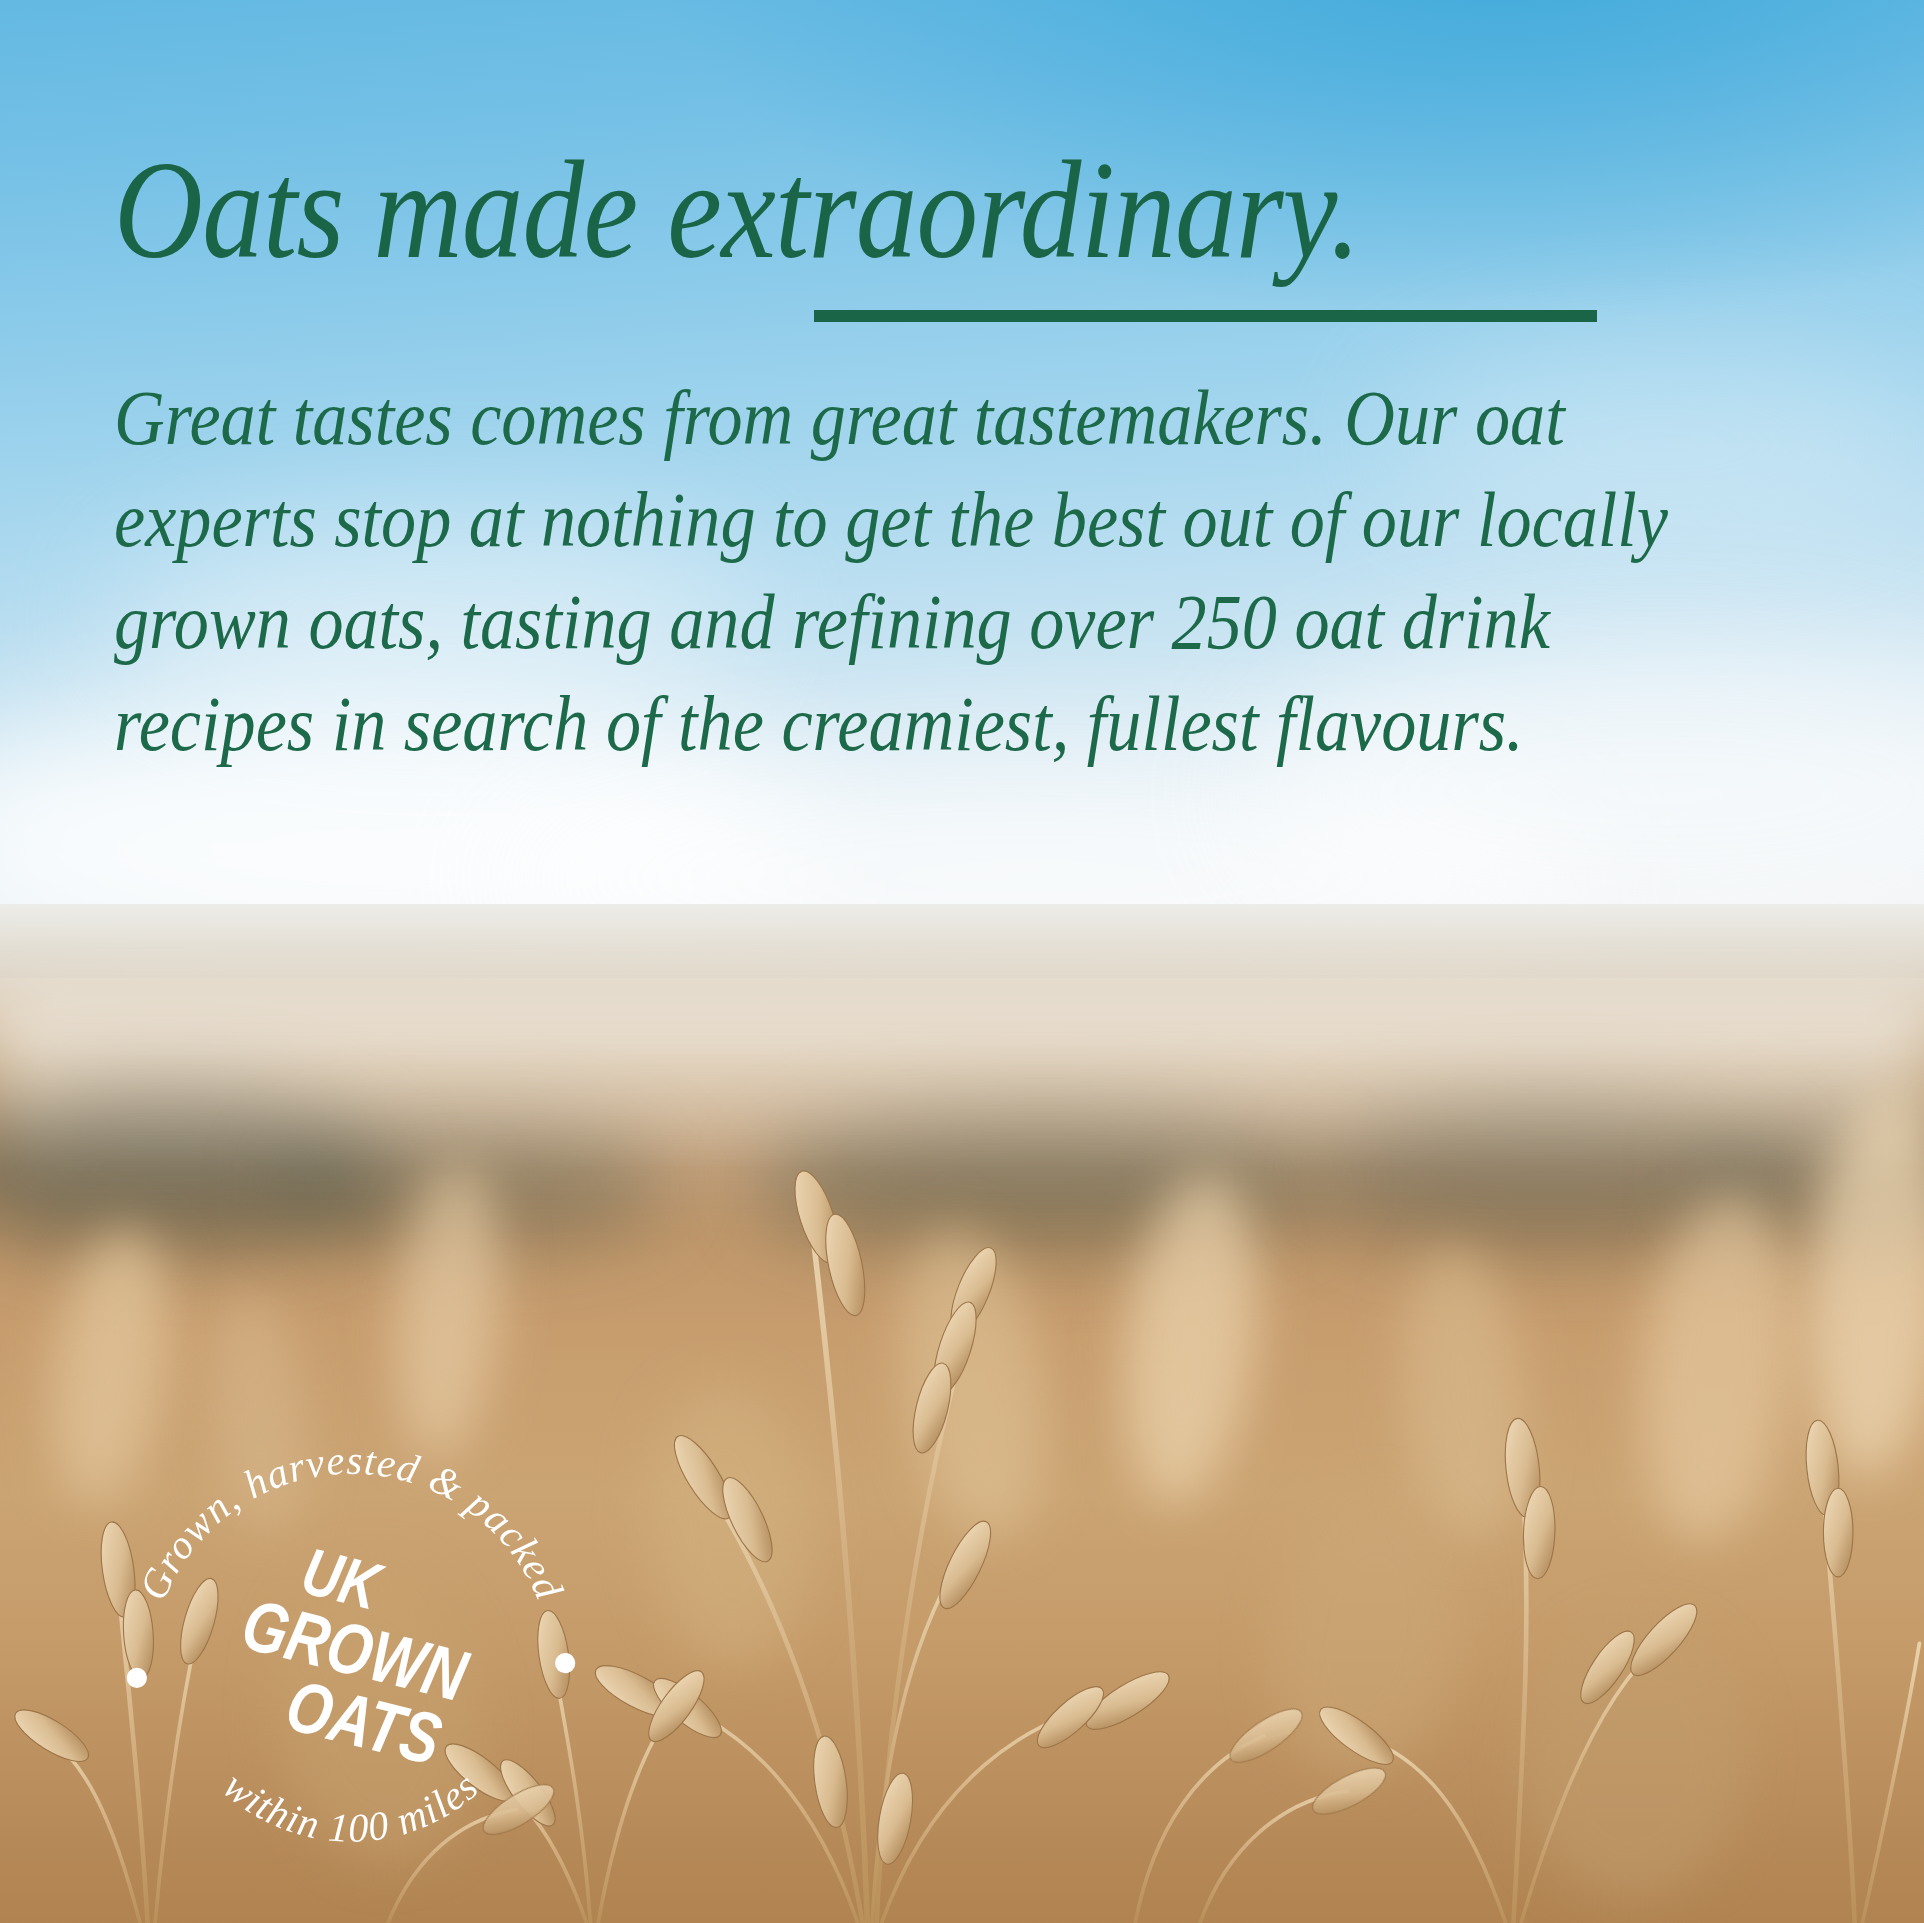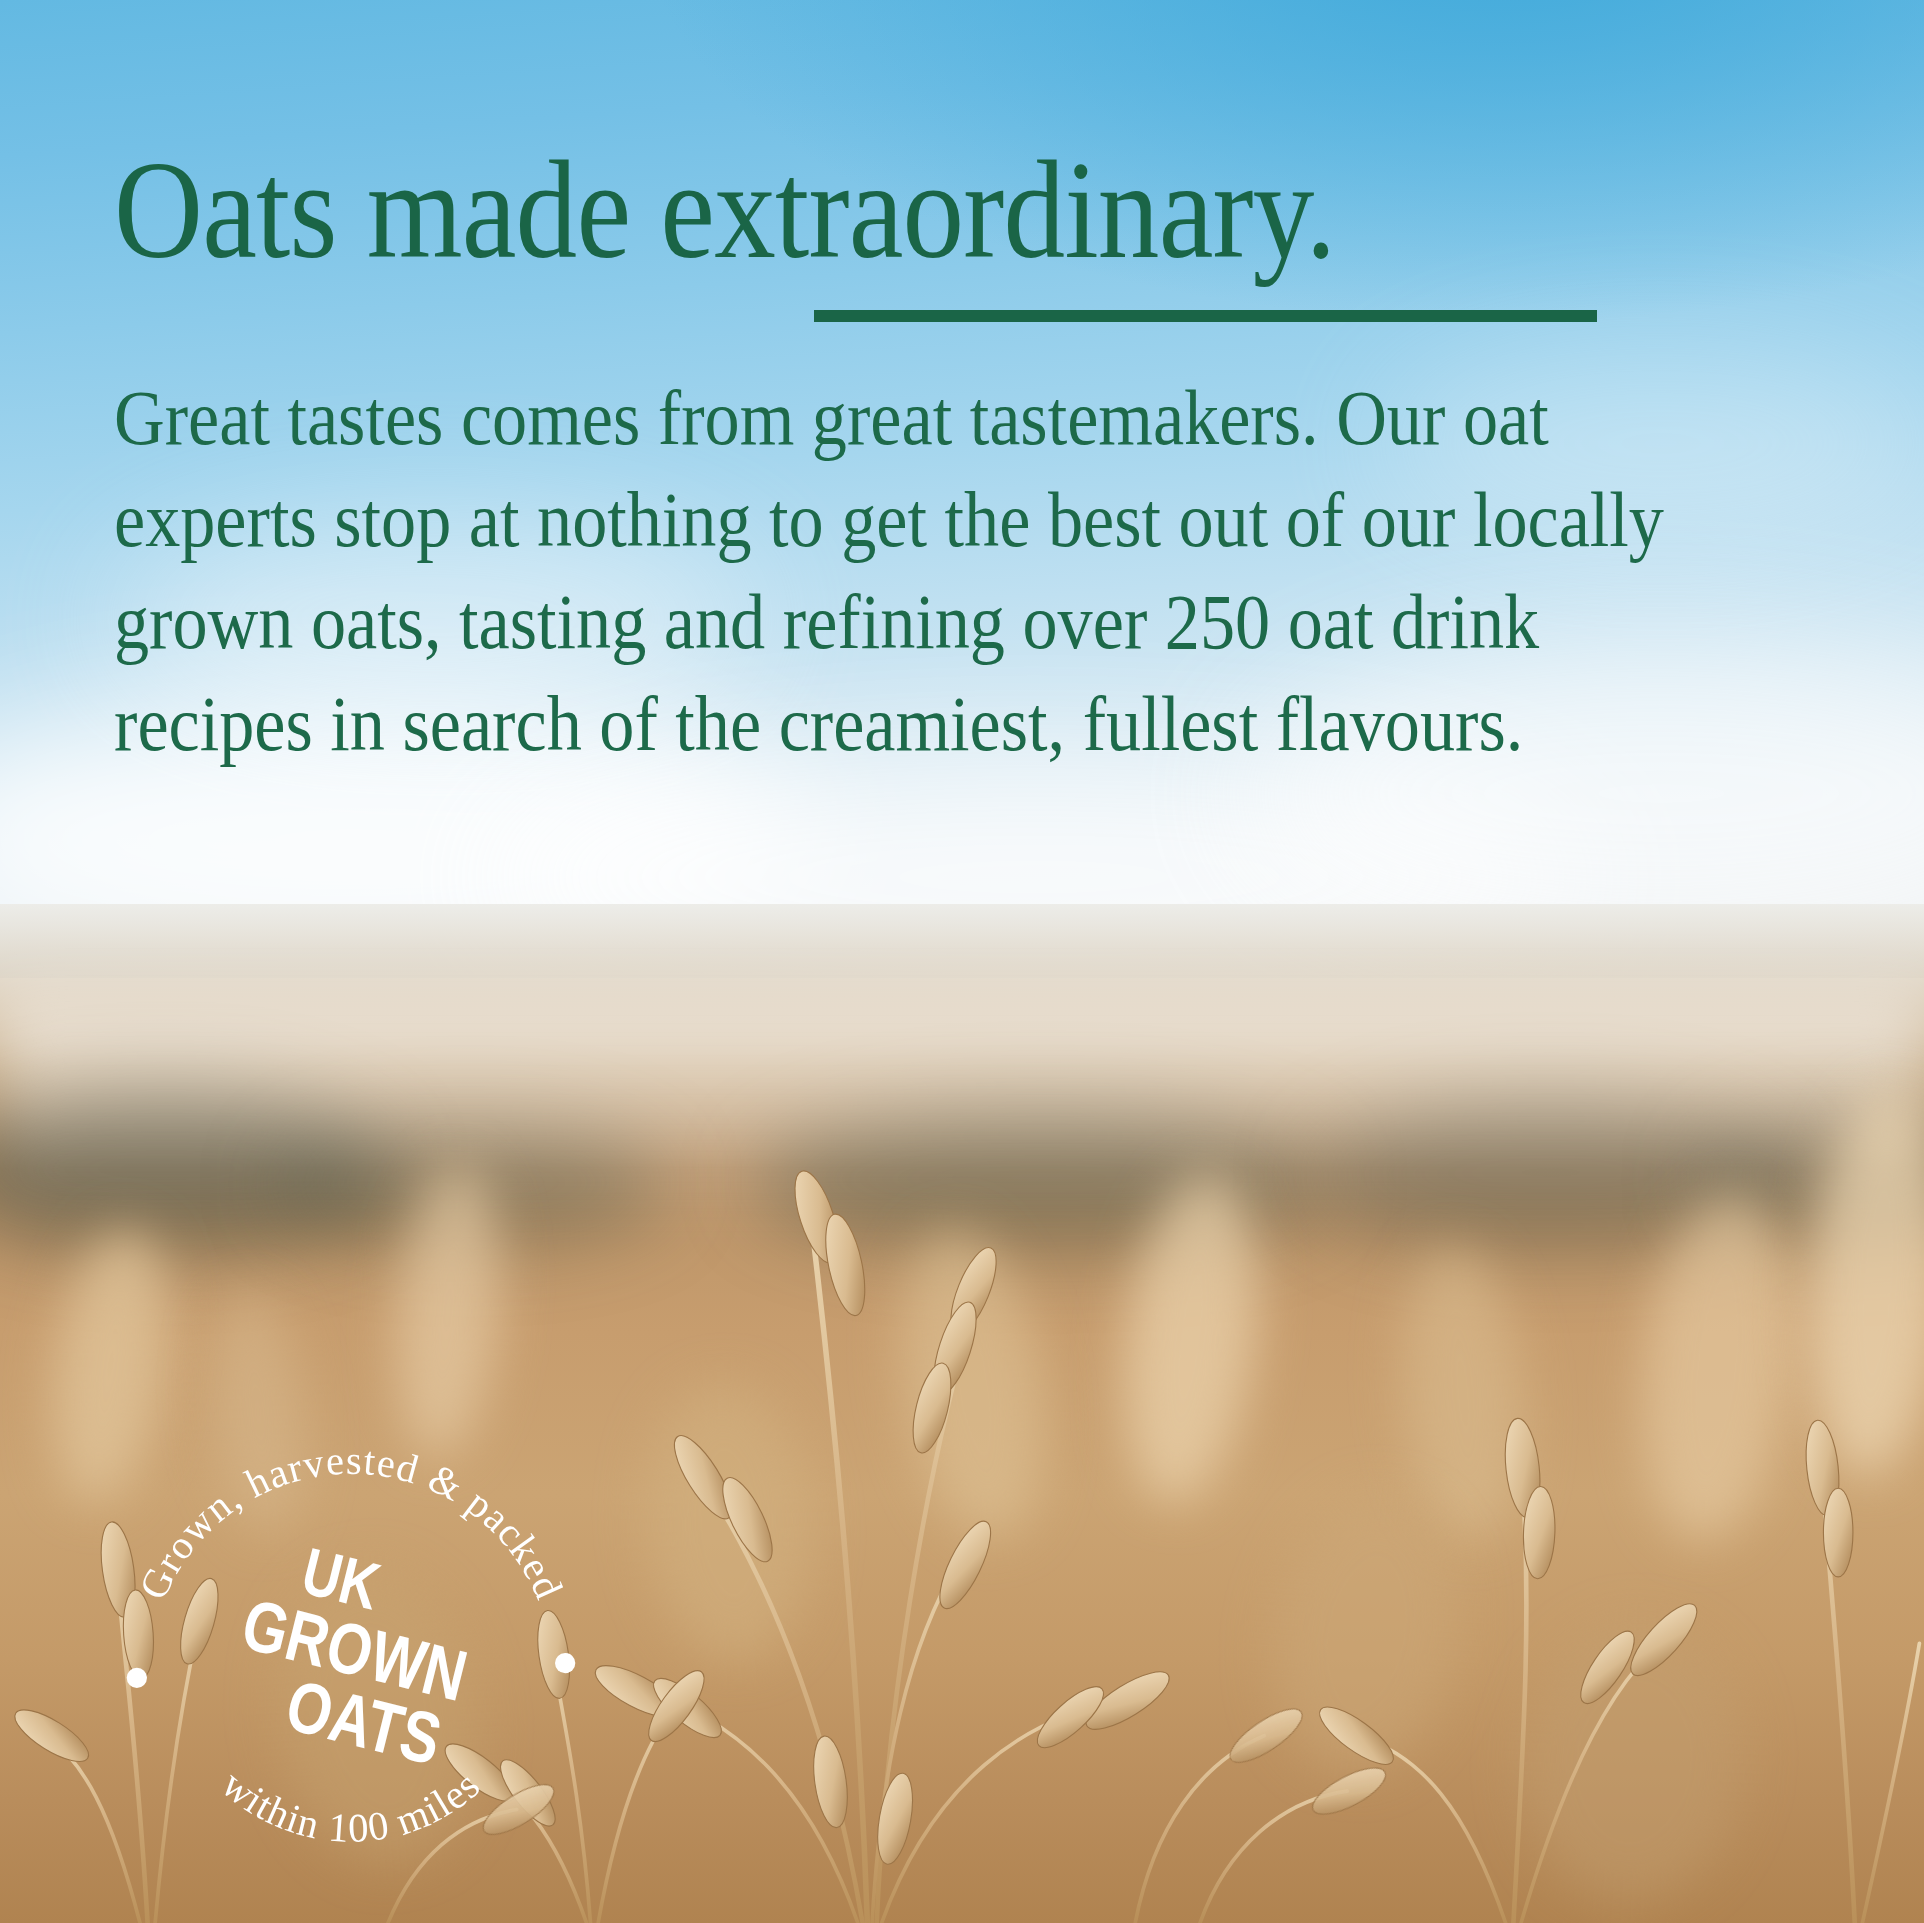--- a/index.html
+++ b/index.html
@@ -9,20 +9,21 @@
     background:#ffffff;
     font-family:"Liberation Serif", serif;
     overflow:hidden;
   }
 
   .poster {
     position:relative;
     width:1924px;
     height:1923px;
     overflow:hidden;
+    font-style:italic;
   }
 
   
   .sky {
     position:absolute; left:0; top:0; width:1924px; height:978px;
     background:
       radial-gradient(ellipse 1384px 646px at 78% -8%, #3fa9da 0%, rgba(63,169,218,0) 62%),
       linear-gradient(176deg,
         #63b9e2 0%,
         #74c0e6 14%,

